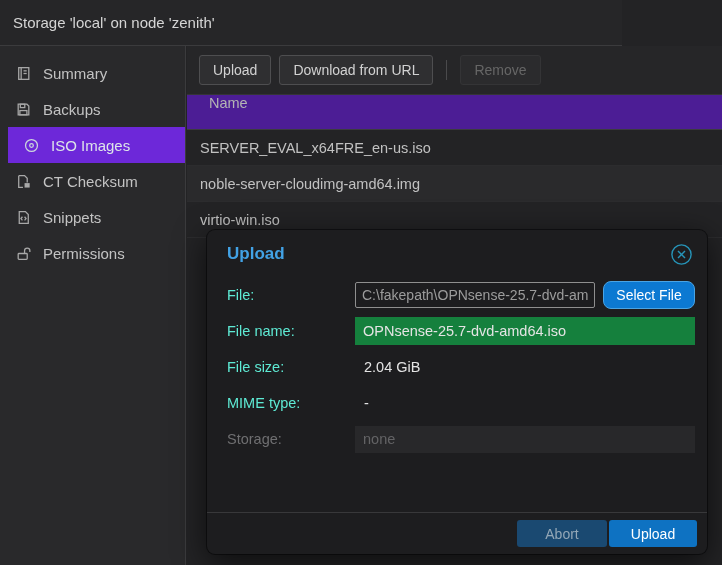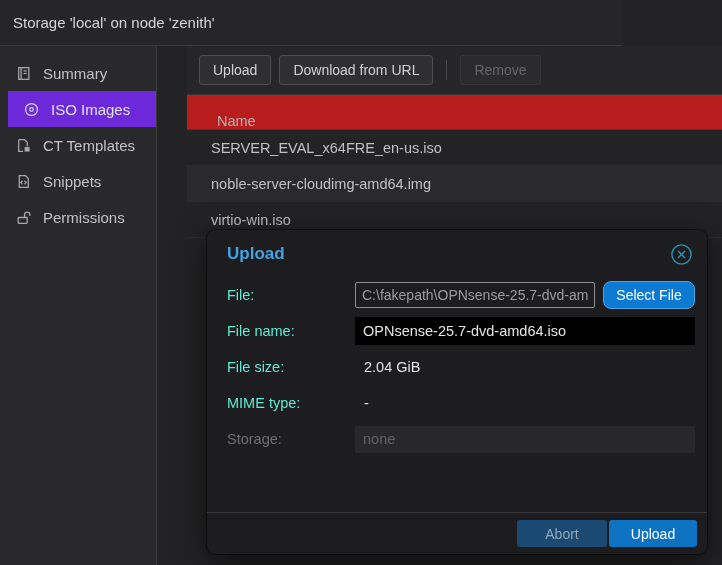--- a/index.html
+++ b/index.html
@@ -14,21 +14,21 @@
   
   .titlebar {
     position:absolute; top:0; left:0; width:622px; height:46px;
     background:#262628; border-bottom:1px solid #3b3b3d;
     display:flex; align-items:center; padding-left:13px;
     color:#d5d5d5; font-size:15px;
   }
 
   
   .sidebar {
-    position:absolute; top:46px; left:0; width:157px; bottom:0;
+    position:absolute; top:46px; left:0; width:186px; bottom:0;
     background:#29292b; border-right:1px solid #3b3b3d; padding-top:9px;
   }
   .side-item {
     height:36px; display:flex; align-items:center; gap:11px;
     padding-left:15px; color:#c3c3c3; font-size:15px; cursor:pointer;
   }
   .side-item.selected { background:#6d28d9; color:#dde4e9;margin-left:8px; }
   .side-item svg { width:17px; height:17px; flex:none; }
   .side-item svg * { stroke:#a8a8a8; fill:none; stroke-width:1.2; }
   .side-item.selected svg * { stroke:#ccd6dc; }
@@ -42,26 +42,26 @@
   }
   .tb-btn {
     background:#2f2f31; border:1px solid #4e4e50; border-radius:3px;
     color:#d2d2d2; font-size:14px; padding:6px 13px; cursor:pointer;
     font-family:inherit;
   }
   .tb-btn.disabled { background:#2b2b2d; border-color:#343436; color:#666; cursor:default; }
   .tb-sep { width:1px; height:20px; background:#4a4a4c; margin:0 5px; }
 
   .grid-header {
-    height:35px; background:#b91c1c; border-bottom:1px solid #3c3c3e;
-    display:flex; align-items:flex-end; padding-left:30px;
+    height:35px; background:#4c1d95; border-bottom:1px solid #3c3c3e;
+    display:flex; align-items:flex-start; padding-left:22px;
     color:#b4b4b4; font-size:14.5px; cursor:pointer;
   }
   .grid-row {
-    height:36px; display:flex; align-items:center; padding-left:24px;
+    height:36px; display:flex; align-items:center; padding-left:13px;
     color:#c1c1c1; font-size:14.5px; background:#232325;
     border-bottom:1px solid #2c2c2e; cursor:pointer;
   }
   .grid-row.stripe { background:#2a2a2c; }
 
   
   .dialog {
     position:absolute; left:207px; top:230px; width:500px; height:324px;
     background:#1d1d1f; border-radius:8px;
     box-shadow:0 8px 32px rgba(0,0,0,.65), 0 0 0 1px #121214;
@@ -84,21 +84,21 @@
     flex:1; min-width:0; height:26px; background:#1d1d1f;
     border:1px solid #8f8f8f; border-radius:2px; color:#9c9c9c;
     font-size:14px; padding:0 6px; font-family:inherit;
   }
   .select-btn {
     flex:none; width:92px; height:28px; background:#0c79d2;
     border:1px solid #4aa4e4; border-radius:8px; color:#fff;
     font-size:14px; cursor:pointer; font-family:inherit;
   }
   .display-field {
-    flex:1; height:28px; background:#000000; display:flex; align-items:center;
+    flex:1; height:28px; background:#15803d; display:flex; align-items:center;
     padding:0 8px; color:#e4e4e4; font-size:14.5px; overflow:hidden; white-space:nowrap;
   }
   .plain-value { padding-left:9px; color:#e4e4e4; font-size:14.5px; }
   .dropdown {
     flex:1; height:27px; background:#2b2b2d; display:flex; align-items:center;
     justify-content:space-between; padding:0 9px; color:#ececec;
     font-size:14.5px; cursor:pointer;
   }
   .checksum-input {
     flex:1; height:27px; background:#28282a; border:none; color:#69696b;
@@ -132,36 +132,44 @@
   <div class="side-item">
     <svg viewBox="0 0 16 16">
       <rect x="3.5" y="2.5" width="9.5" height="11"></rect>
         <line x1="5.8" y1="2.5" x2="5.8" y2="13.5"></line>
       <line x1="8" y1="5.5" x2="11" y2="5.5"></line>
         <line x1="8" y1="8" x2="11" y2="8"></line>
     </svg>
     <span>Summary</span>
   </div>
 
+  <div class="side-item">
+    <svg viewBox="0 0 16 16">
+      <path d="M3 3h8.2L13 4.8V13H3z"></path>
+        <rect x="5" y="3" width="4.2" height="3.2"></rect>
+        <rect x="4.6" y="9" width="6.6" height="4"></rect>
+    </svg>
+    <span>Backups</span>
+  </div>
 
   <div class="side-item selected">
     <svg viewBox="0 0 16 16">
       <circle cx="8" cy="8" r="5.6"></circle>
         <circle cx="8" cy="8" r="1.7"></circle>
     </svg>
     <span>ISO Images</span>
   </div>
 
   <div class="side-item">
     <svg viewBox="0 0 16 16">
       <path d="M3.5 2.5h5.5l2.5 2.5v4"></path>
         <path d="M3.5 2.5v11h4"></path>
       <rect class="fillme" x="9" y="9.5" width="4.8" height="4.2"></rect>
     </svg>
-    <span>CT Templates</span>
+    <span>CT Checksum</span>
   </div>
 
   <div class="side-item">
     <svg viewBox="0 0 16 16">
       <path d="M4 2.5h5.8l2.7 2.7v8.3H4z"></path>
       <path d="M7 7.3 5.6 9 7 10.7"></path>
         <path d="M9 7.3 10.4 9 9 10.7"></path>
     </svg>
     <span>Snippets</span>
   </div>

